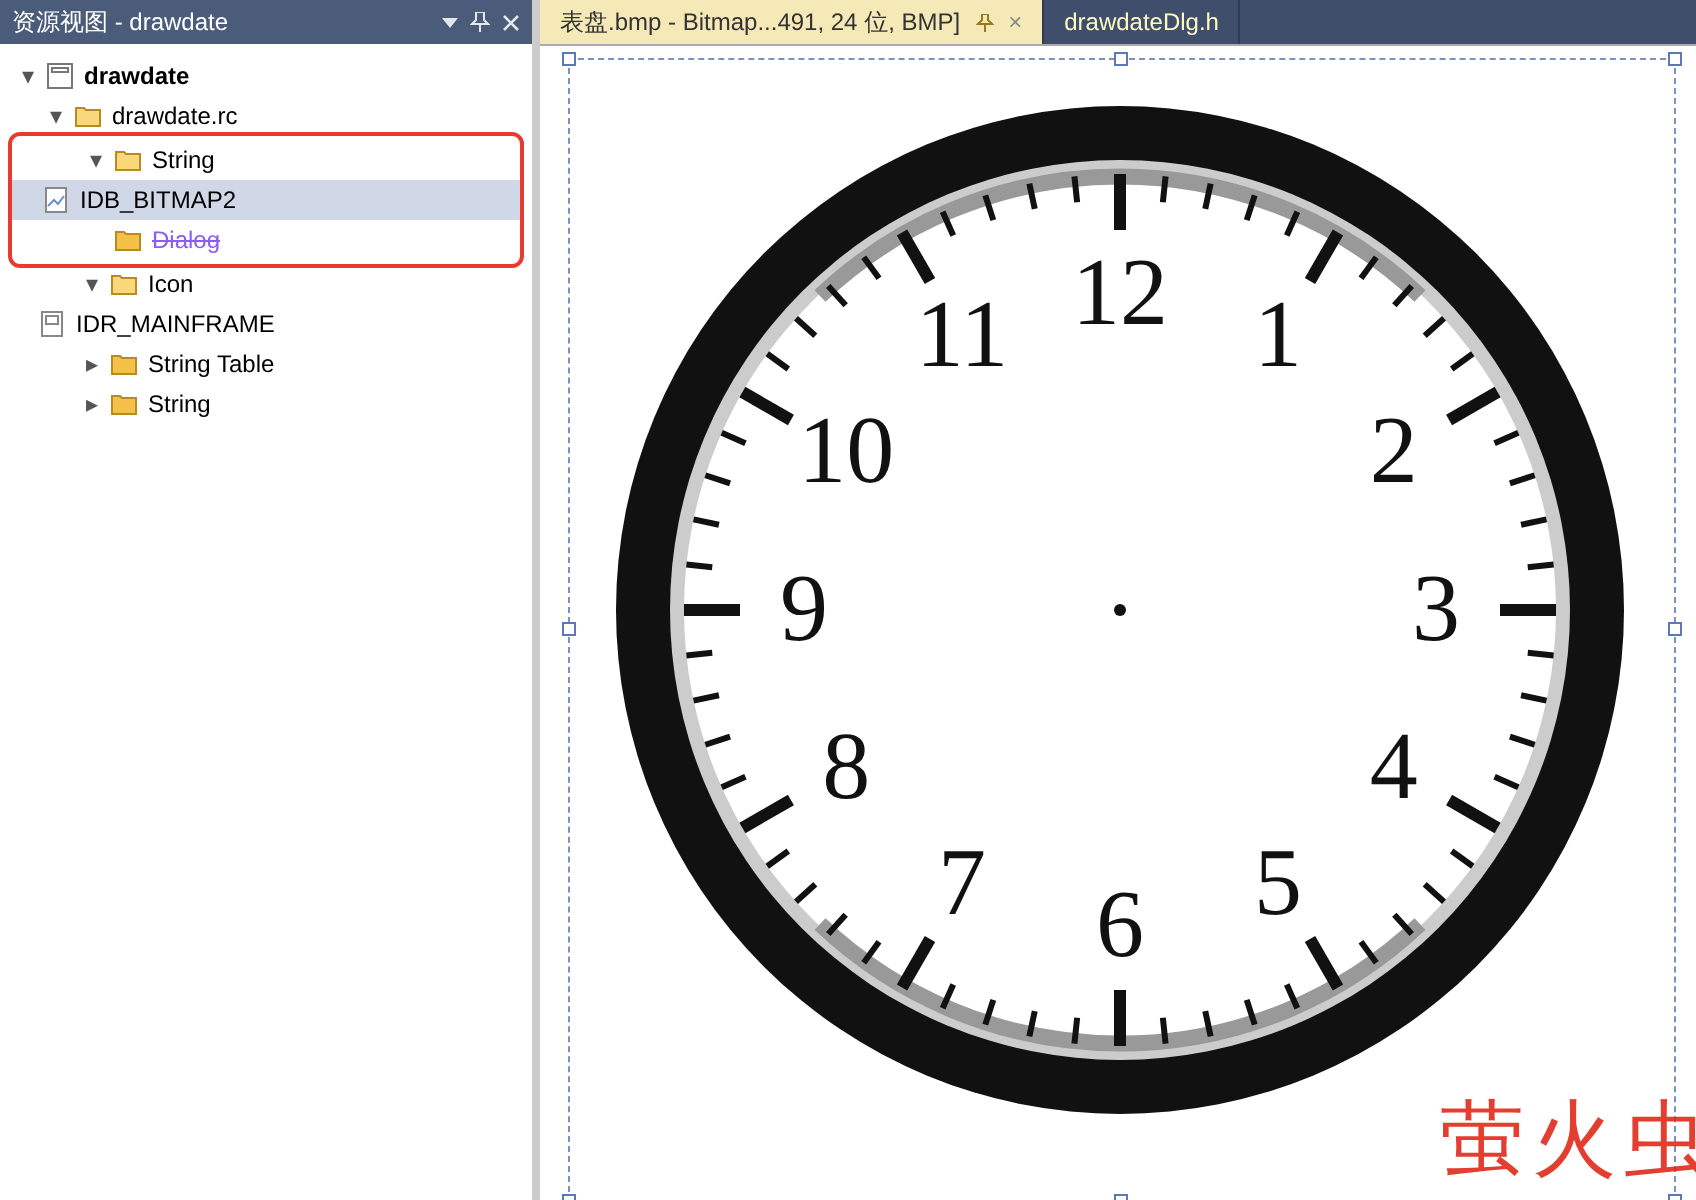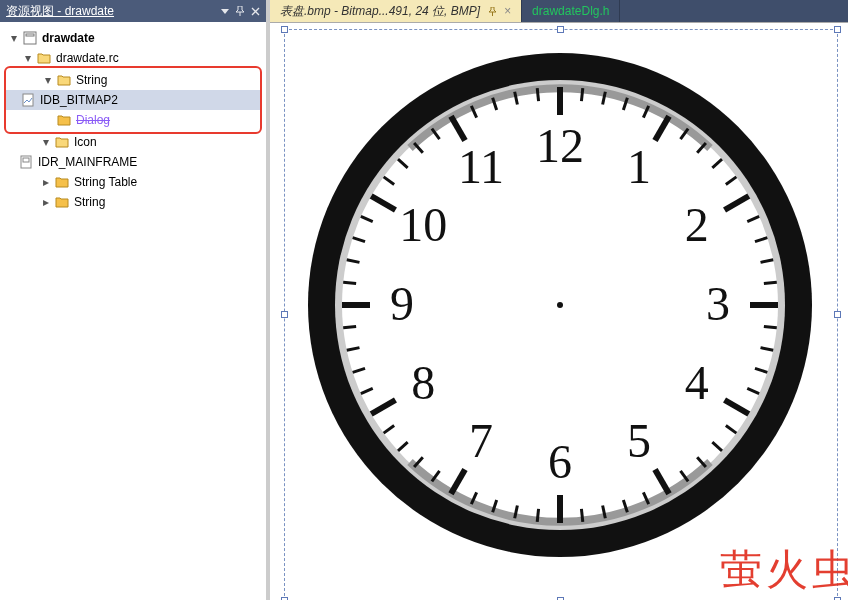--- a/index.html
+++ b/index.html
@@ -1,20 +1,20 @@
 <!DOCTYPE html>
 <html><head>
 <meta charset="utf-8">
 <style>
 * { box-sizing: border-box; margin: 0; padding: 0; font-family: "Microsoft YaHei", "Segoe UI", sans-serif; font-size: 12px; }
 body { width: 848px; height: 600px; display: flex; background: #fff; overflow: hidden; }
 
 
 .sidebar { width: 270px; height: 100%; border-right: 4px solid #ccc; background: #fff; display: flex; flex-direction: column; }
-.panel-header { background: #4b5b7a; color: #fff; height: 22px; display: flex; align-items: center; padding: 0 6px; text-decoration: underline; }
+.panel-header { background: #4b5b7a; color: #fff; height: 22px; display: flex; align-items: center; padding: 0 6px; }
 .panel-header .title { flex: 1; }
 .panel-header .ctrl { margin-left: 6px; cursor: pointer; opacity: .85; }
 .dropdown-icon svg, .pin-icon svg, .close-icon svg { display: block; }
 
 .tree { padding: 6px 4px; flex: 1; overflow: auto; }
 .tree-row { display: flex; align-items: center; height: 20px; white-space: nowrap; cursor: default; }
 .arrow { width: 12px; display: inline-flex; justify-content: center; color: #555; }
 .arrow.blank { color: transparent; }
 .node-icon { width: 16px; height: 16px; margin: 0 4px 0 2px; display: inline-flex; align-items: center; justify-content: center; }
 .folder { fill: #f5c04a; stroke: #b88a1f; }
@@ -25,22 +25,22 @@
 .highlight-box { border: 2px solid #e83a2e; border-radius: 6px; padding: 2px 0; margin: -2px 0; }
 
 .row0 { padding-left: 4px; }
 .row1 { padding-left: 18px; }
 .row2 { padding-left: 36px; }
 .row3 { }
 
 
 .editor { flex: 1; height: 100%; display: flex; flex-direction: column; background: #fff; }
 .tabbar { height: 22px; background: #3f4e6b; display: flex; align-items: flex-end; overflow: hidden; }
-.tab { height: 22px; padding: 0 10px; display: flex; align-items: center; color: #22c55e; background: #3f4e6b; border-right: 1px solid #2f3b52; cursor: pointer; white-space: nowrap; }
-.tab.active { background: #f5e9b8; color: #333; font-style: italic; }
+.tab { height: 22px; padding: 0 10px; display: flex; align-items: center; color: #fef9c3; background: #3f4e6b; border-right: 1px solid #2f3b52; cursor: pointer; white-space: nowrap; }
+.tab.active { background: #f5e9b8; color: #333; }
 .tab .pin-dot { width: 12px; height: 12px; margin-left: 6px; display: inline-flex; align-items: center; justify-content: center; }
 .tab .close-x { margin-left: 6px; color: #888; }
 
 .canvas-area { flex: 1; background: #fff; position: relative; border-top: 1px solid #aaa; overflow: hidden; }
 .selection-frame { position: absolute; left: 14px; top: 6px; width: 554px; height: 572px; border: 1px dashed #7a92c2; }
 .handle { position: absolute; width: 7px; height: 7px; background: #fff; border: 1px solid #5d78b7; }
 .handle.tl { left: -4px; top: -4px; } .handle.tr { right: -4px; top: -4px; }
 .handle.bl { left: -4px; bottom: -4px; } .handle.br { right: -4px; bottom: -4px; }
 .handle.tm { left: 50%; margin-left: -4px; top: -4px; } .handle.bm { left: 50%; margin-left: -4px; bottom: -4px; }
 .handle.ml { left: -4px; top: 50%; margin-top: -4px; } .handle.mr { right: -4px; top: 50%; margin-top: -4px; }

